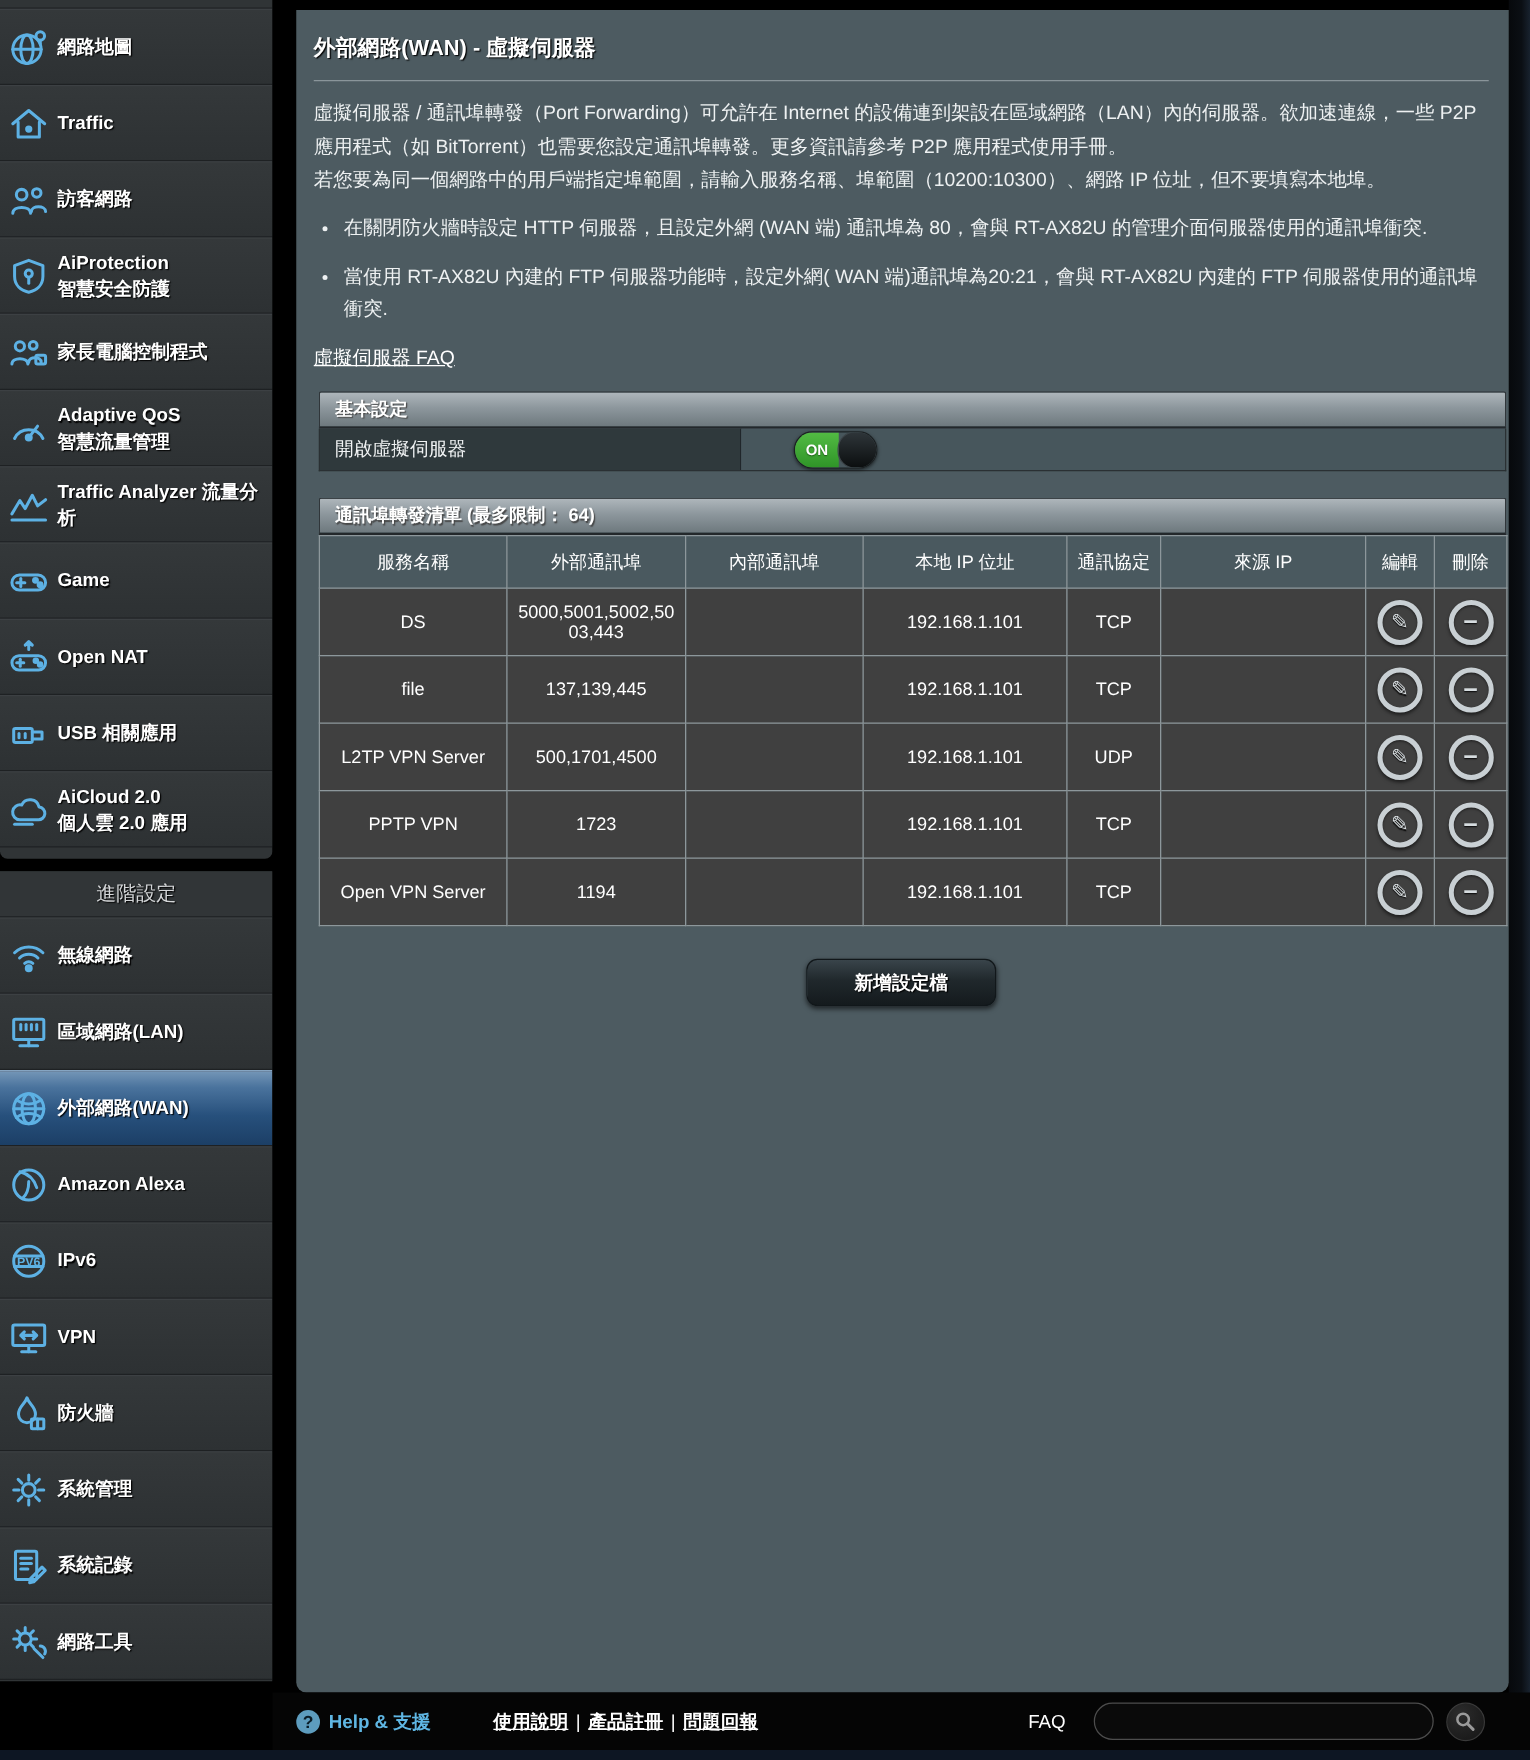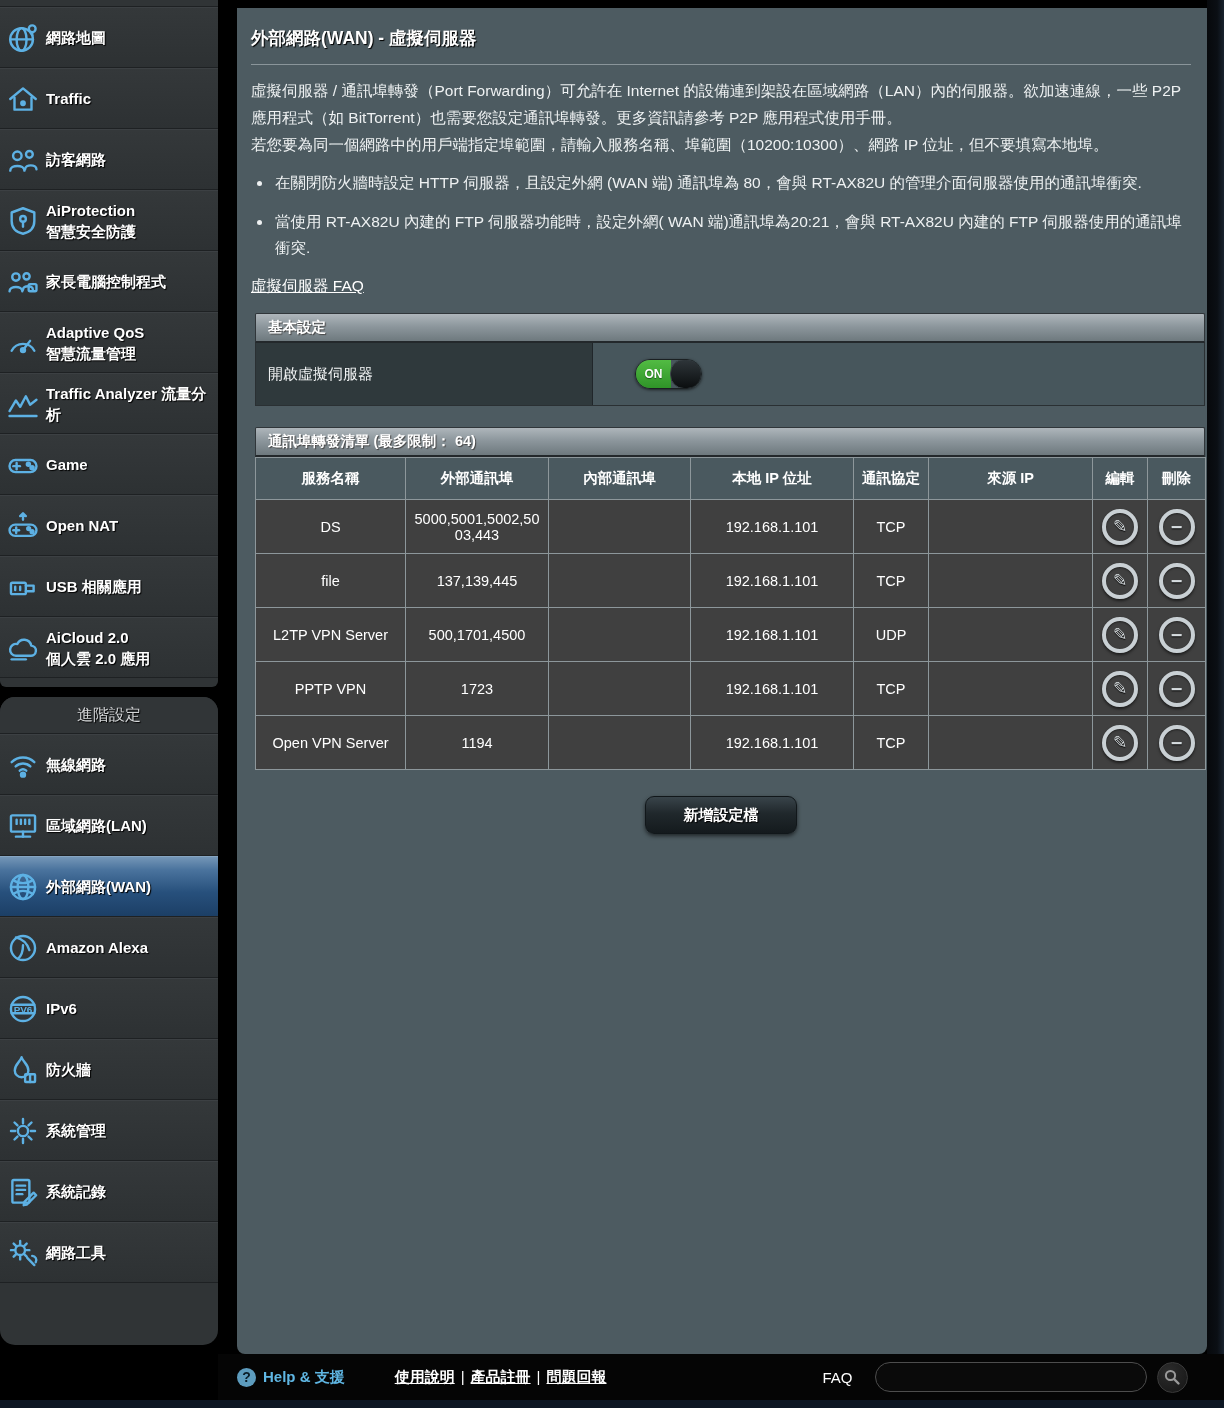--- a/index.html
+++ b/index.html
@@ -1,21 +1,21 @@
 <!DOCTYPE html>
 <html><head>
 <meta charset="utf-8">
 <style>
   * { margin:0; padding:0; box-sizing:border-box; }
   html,body { background:#000; }
   .page { position:relative; width:1224px; height:1408px; background:#000; overflow:hidden;
           font-family:"Liberation Sans","DejaVu Sans",sans-serif; color:#fff; }
 
   
-  .side-block { position:absolute; left:0; width:218px; background:#303436; border-radius:15px; overflow:hidden; }
+  .side-block { position:absolute; left:0; width:218px; background:#303436; border-radius:0; overflow:hidden; }
   #side-top { top:-54px; height:741px; border-radius:0 0 6px 6px; }
   #side-adv { top:697px; height:648px; }
   .side-item { display:flex; align-items:center; height:61px; border-bottom:1px solid #1e2123; border-top:1px solid #3c4043;
                background:linear-gradient(180deg,#34383a,#2d3133); cursor:pointer; }
   .side-item:first-child { border-top:none; }
   .side-stub { height:61px; border-bottom:1px solid #1e2123; background:#303436; }
   .side-item .icn { width:46px; flex:0 0 46px; display:flex; justify-content:center; align-items:center; }
   .side-item .icn svg { width:34px; height:34px; }
   .side-labels { display:flex; flex-direction:column; line-height:21px; font-size:15px; font-weight:bold;
                  text-shadow:1px 1px 1px #000; padding-right:4px; }
@@ -37,39 +37,39 @@
   ul.notes { margin:12px 0 4px 22px; font-size:15.5px; line-height:26px; color:#eef1f2; }
   ul.notes li { margin-bottom:13px; padding-left:2px; }
   .faq-link { display:inline-block; margin:2px 0 16px 0; color:#fff; font-size:15.5px;
               text-decoration:underline; cursor:pointer; }
 
   .section-bar { width:950px; height:30px; margin-left:4px; display:flex; align-items:center;
                  background:linear-gradient(180deg,#aeb6bb 0%,#8d979d 45%,#6e797e 100%);
                  border:1px solid #30363a; border-bottom:2px solid #23282b;
                  font-size:14.5px; font-weight:bold; color:#fff; text-shadow:1px 1px 1px #444;
                  padding-left:12px; border-radius:2px 2px 0 0; }
-  .basic-row { width:950px; margin-left:4px; display:flex; height:63px; border:1px solid #2a3033; border-top:none; }
+  .basic-row { width:950px; margin-left:4px; display:flex; height:34px; border:1px solid #2a3033; border-top:none; }
   .basic-label { flex:0 0 337px; background:#2f393c; display:flex; align-items:center; padding-left:12px;
                  font-size:15px; color:#f2f4f5; border-right:1px solid #20262a; }
   .basic-value { flex:1; background:#47565c; display:flex; align-items:center; padding-left:42px; }
 
   
   .toggle { width:67px; height:30px; border-radius:16px; display:flex; overflow:hidden; cursor:pointer;
             box-shadow:0 1px 3px rgba(0,0,0,.6); border:1px solid #1b2022; }
   .toggle .on { flex:1; background:linear-gradient(180deg,#52bb43,#2f9428); display:flex; align-items:center;
                 justify-content:center; font-weight:bold; font-size:12px; color:#fff; text-shadow:0 1px 1px #1c5a17; }
   .toggle .knob { flex:0 0 32px; background:linear-gradient(180deg,#2e3539,#0b0e0f); border-radius:14px;
                   border:1px solid #3d4549; margin:-1px; }
 
   
   table.fwd { width:950px; margin-left:4px; border-collapse:collapse; table-layout:fixed;
               border:1px solid #8d979b; }
   table.fwd th, table.fwd td { border:1px solid #8d979b; text-align:center; font-size:14.5px; color:#fff;
               padding:4px 6px; word-break:break-all; }
-  table.fwd th { height:42px; background:#4a595f; font-weight:bold; }
+  table.fwd th { height:42px; background:#4a595f; font-weight:normal; }
   table.fwd td { height:54px; background:#404040; }
   .icon-btn { width:36px; height:36px; border-radius:50%; border:4px solid #c9d0d4; background:transparent;
               color:#d6dcdf; font-size:17px; line-height:26px; cursor:pointer; display:inline-flex;
               align-items:center; justify-content:center;
               box-shadow:0 2px 3px rgba(0,0,0,.55), inset 0 1px 2px rgba(0,0,0,.5); }
   .icon-btn .g { text-shadow:0 1px 1px #000; }
 
   .add-wrap { text-align:center; margin-top:26px; }
   .add-btn { min-width:152px; height:38px; border-radius:9px; border:1px solid #11171a; cursor:pointer;
              background:linear-gradient(180deg,#39444a 0%,#20282c 45%,#141a1d 100%);
@@ -305,20 +305,33 @@
       <div class="side-item">
         <span class="icn">
           <svg viewBox="0 0 24 24" fill="none" stroke="#5db1e4" stroke-width="1.7" stroke-linecap="round" stroke-linejoin="round">
             <circle cx="12" cy="12" r="8.5"></circle>
             <path d="M4 9 h16 M4 15 h16"></path>
             <text x="12" y="14.6" font-size="7" font-weight="bold" text-anchor="middle" fill="#5db1e4" stroke="none">PV6</text>
           </svg>
         </span>
         <span class="side-labels">
           <span>IPv6</span>
+        </span>
+      </div>
+      <div class="side-item">
+        <span class="icn">
+          <svg viewBox="0 0 24 24" fill="none" stroke="#5db1e4" stroke-width="1.7" stroke-linecap="round" stroke-linejoin="round">
+            <rect x="3" y="5" width="18" height="11.5" rx="1"></rect>
+            <path d="M7.5 10.8 h9 M7.5 10.8 l2-2 M7.5 10.8 l2 2 M16.5 10.8 l-2-2 M16.5 10.8 l-2 2"></path>
+            <line x1="12" y1="16.5" x2="12" y2="20"></line>
+            <line x1="8" y1="20" x2="16" y2="20"></line>
+          </svg>
+        </span>
+        <span class="side-labels">
+          <span>VPN</span>
         </span>
       </div>
       <div class="side-item">
         <span class="icn">
           <svg viewBox="0 0 24 24" fill="none" stroke="#5db1e4" stroke-width="1.7" stroke-linecap="round" stroke-linejoin="round">
             <path d="M11 3 c1.2 3.8 4.8 4.8 4.8 9.3 a4.8 4.8 0 0 1 -9.6 0 C6.2 7.8 9.8 6.8 11 3 Z"></path>
             <rect x="13.5" y="15" width="7" height="5.5" rx="0.5"></rect>
             <line x1="17" y1="15" x2="17" y2="20.5"></line>
           </svg>
         </span>

